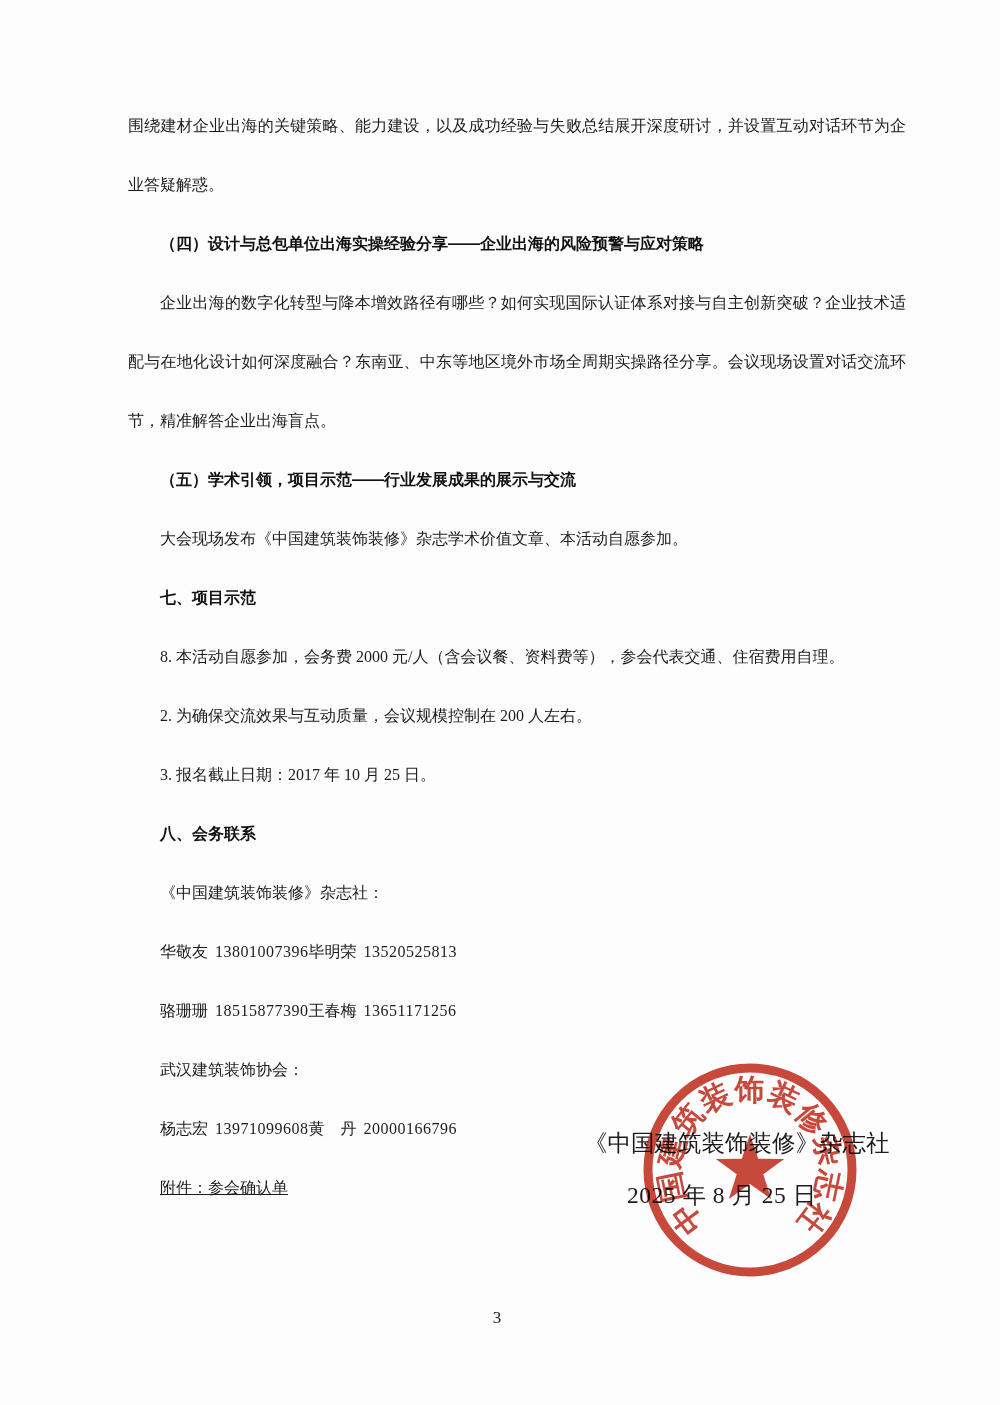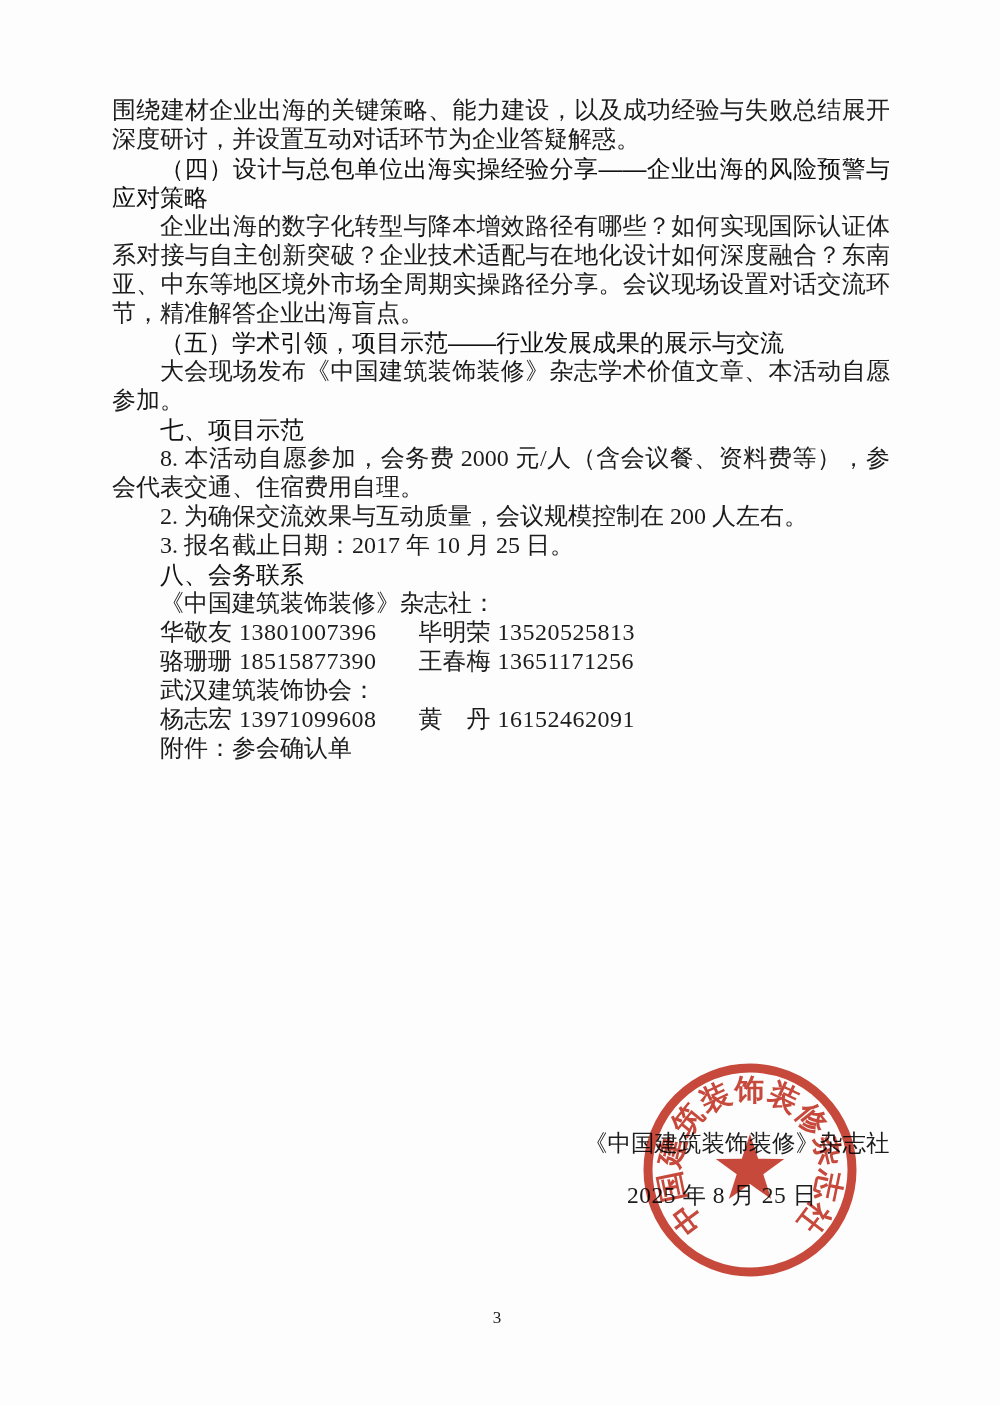--- a/index.html
+++ b/index.html
@@ -9,37 +9,37 @@
     font-family: "Liberation Serif", "DejaVu Serif", serif;
   }
   .page {
     position: relative;
     width: 1000px; height: 1405px;
     background: #fdfdfd;
     overflow: hidden;
   }
   .content {
     position: absolute;
-    left: 112px; top: 96px;
+    left: 128px; top: 96px;
     width: 778px;
-    font-size: 24px;
-    line-height: 29px;
+    font-size: 16px;
+    line-height: 59px;
     color: #1c1c1c;
     text-align: justify;
   }
   .content p { margin: 0; text-indent: 2em; }
   .content p.noindent { text-indent: 0; }
   .content p.heading {
     font-family: "Liberation Sans", "DejaVu Sans", sans-serif;
-    font-weight: 400;
+    font-weight: 700;
     color: #111;
   }
   .contact-row .cphone { margin-left: 7px; letter-spacing: 0.5px; }
-  .contact-row .pair2 { margin-left: 42px; }
-  .attachment { margin-top: 41px; }
+  .contact-row .pair2 { }
+  .attachment { margin-top: 41px; text-decoration: underline; }
   .signature-org {
     position: absolute;
     left: 584px; top: 1127px;
     font-size: 23.5px;
     color: #1c1c1c;
     white-space: nowrap;
   }
   .signature-date {
     position: absolute;
     left: 627px; top: 1179px;
@@ -85,21 +85,21 @@
     <p class="heading">八、会务联系</p>
 
     <p>《中国建筑装饰装修》杂志社：</p>
 
     <p class="contact-row"><span class="cname">华敬友</span><span class="cphone">13801007396</span><span class="cname pair2">毕明荣</span><span class="cphone">13520525813</span></p>
 
     <p class="contact-row"><span class="cname">骆珊珊</span><span class="cphone">18515877390</span><span class="cname pair2">王春梅</span><span class="cphone">13651171256</span></p>
 
     <p>武汉建筑装饰协会：</p>
 
-    <p class="contact-row"><span class="cname">杨志宏</span><span class="cphone">13971099608</span><span class="cname pair2">黄　丹</span><span class="cphone">16152462091</span></p>
+    <p class="contact-row"><span class="cname">杨志宏</span><span class="cphone">13971099608</span><span class="cname pair2">黄　丹</span><span class="cphone">20000166796</span></p>
 
     <p class="attachment">附件：参会确认单</p>
   </div>
 
   <div class="signature-org">《中国建筑装饰装修》杂志社</div>
   <div class="signature-date">2025 年 8 月 25 日</div>
 
   <svg class="stamp" viewBox="0 0 214 214" xmlns="http://www.w3.org/2000/svg">
     <circle cx="107" cy="107" r="102" fill="none" stroke-width="9" stroke="#c5392b"></circle>
     <path d="M107 71 L115.2 95.7 L141.2 95.9 L120.3 111.3 L128.2 136.1 L107 121 L85.8 136.1 L93.7 111.3 L72.8 95.9 L98.8 95.7 Z" fill="#c5392b"></path>

